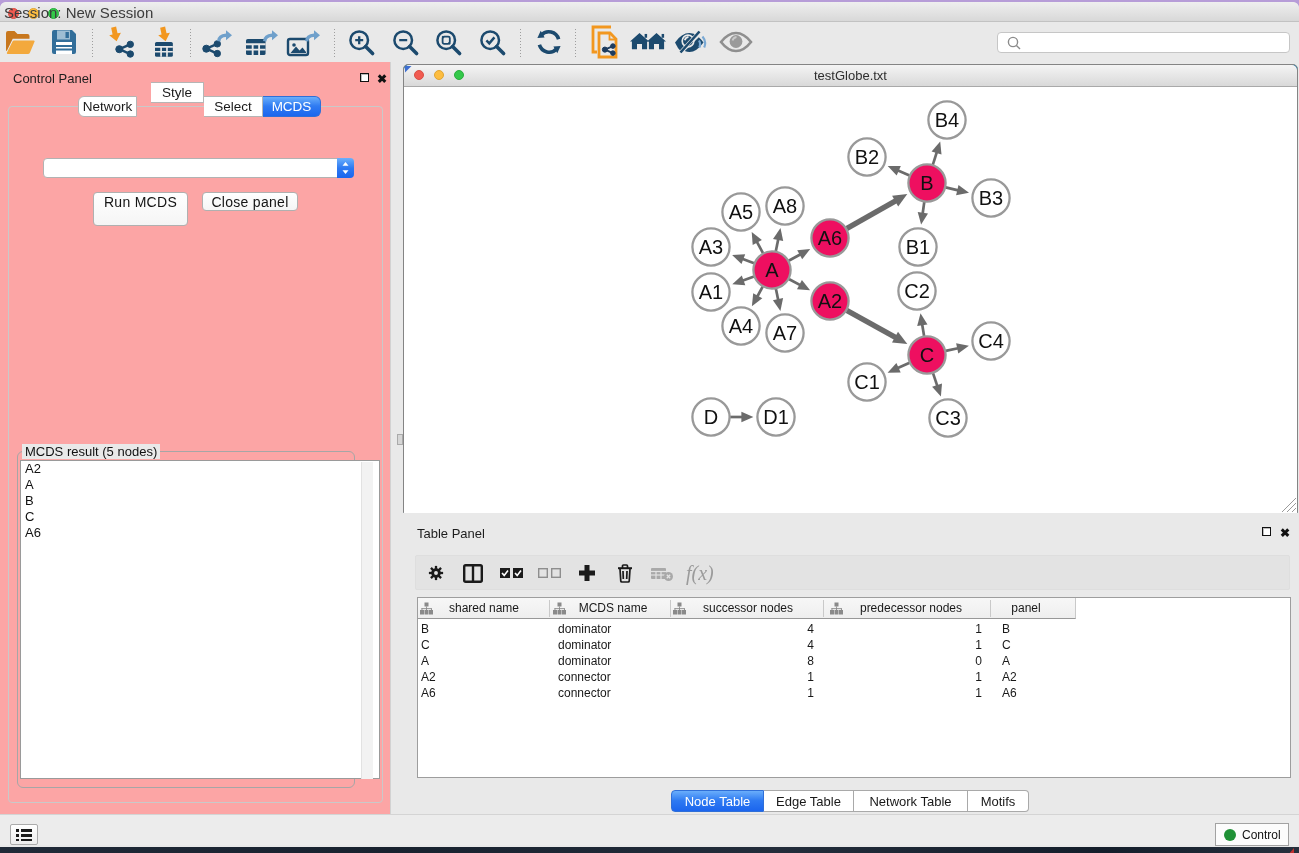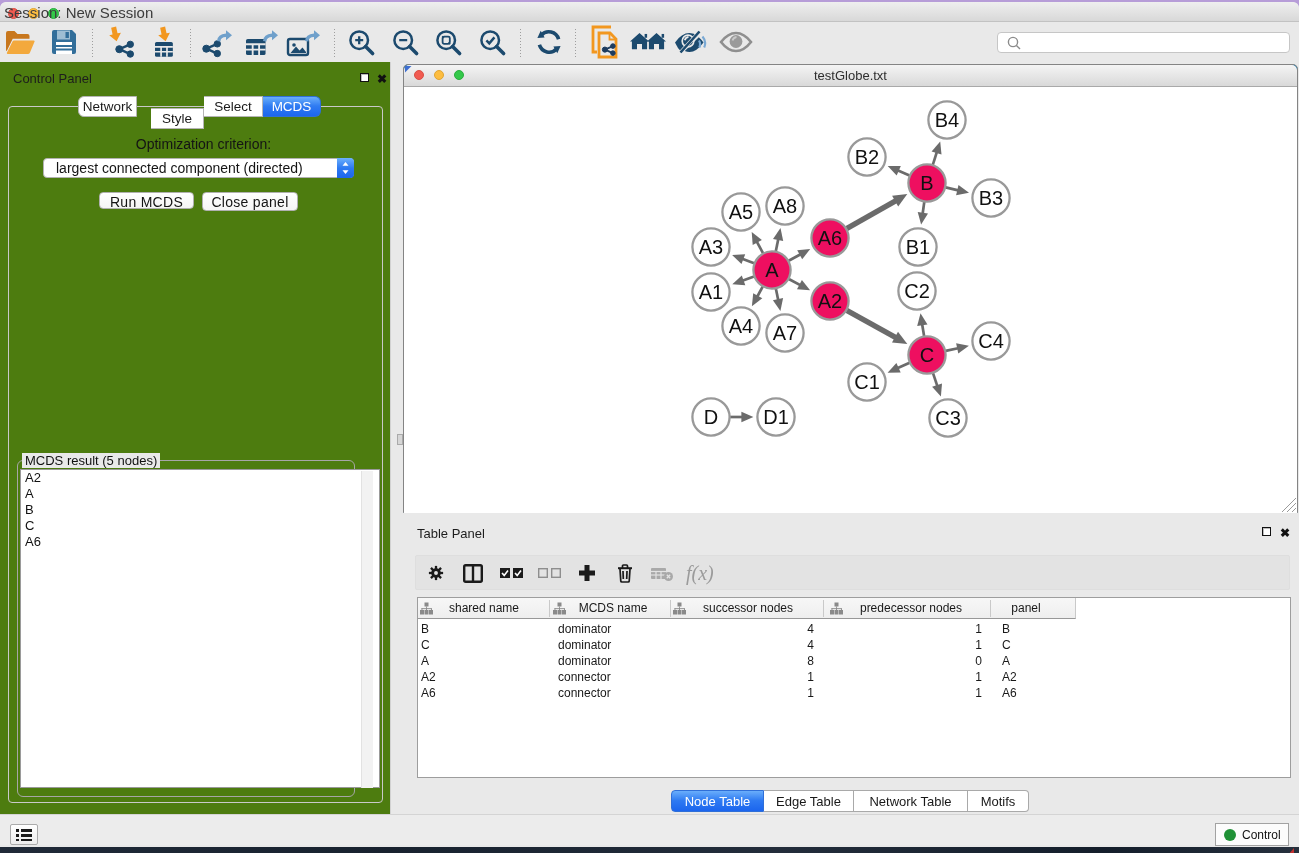--- a/index.html
+++ b/index.html
@@ -4,31 +4,31 @@
 body{width:1299px;height:853px;position:relative;overflow:hidden;background:#b79dd8;font-family:"Liberation Sans",sans-serif;-webkit-font-smoothing:antialiased}
 .abs{position:absolute}
 #app{position:absolute;left:0;top:2px;width:1299px;height:845px;background:#e9e9e9;border-radius:6px 6px 0 0;overflow:hidden}
 #titlebar{position:absolute;left:0;top:0;width:1299px;height:20px;background:linear-gradient(#efefef,#d8d8d8);border-bottom:1px solid #c2c2c2;border-radius:6px 6px 0 0}
 .tl{position:absolute;border-radius:50%}
 #title{position:absolute;left:4px;top:0;width:100%;text-align:left;font-size:15px;color:#3c3c3c;line-height:21px}
 #toolbar{position:absolute;left:0;top:20px;width:1299px;height:40px;background:#e9e9e9}
 .tsep{position:absolute;top:7px;height:28px;width:1px;background-image:repeating-linear-gradient(to bottom,#9e9e9e 0 1px,transparent 1px 3px)}
 .ticon{position:absolute;top:0;height:40px;display:flex;align-items:center;justify-content:center}
 #searchbox{position:absolute;left:997px;top:10px;width:293px;height:21px;background:#fff;border:1px solid #c6c6c6;border-radius:4px}
-#cpanel{position:absolute;left:0;top:60px;width:391px;height:752px;background:#4d7c0f;border-right:1px solid #d2d2d2}
+#cpanel{position:absolute;left:0;top:60px;width:391px;height:752px;background:#fca5a5;border-right:1px solid #d2d2d2}
 .paneltitle{font-size:13px;color:#1d1d1d}
 .winbtn-sq{position:absolute;width:9px;height:9px;border:1.6px solid #111;background:#fff;box-shadow:inset 1px 1px 0 #bbb}
 .winbtn-x{position:absolute;font-size:12px;font-weight:bold;color:#111;line-height:10px}
 .tab{position:absolute;top:0;height:21px;background:#fff;border:1px solid #b5b5b5;border-left:none;font-size:13.5px;color:#1a1a1a;text-align:center;line-height:20px}
 .tabsel{background:linear-gradient(#69aefb,#2f7bf2 48%,#1c66ee);color:#fff;border-color:#2f6fd8}
 .tpborder{position:absolute;border:1px solid #c9c9c9;border-radius:3px}
 #combo{position:absolute;background:#fff;border:1px solid #b2b2b2;border-radius:4px;font-size:14px;color:#141414}
 #combocap{position:absolute;right:-1px;top:-1px;width:17px;height:20px;border-radius:0 4px 4px 0;background:linear-gradient(#6cb0fc,#2e7af2 50%,#1b65ee)}
 .btn{position:absolute;background:linear-gradient(#ffffff,#f5f5f5);border:1px solid #b0b0b0;border-radius:4px;font-size:14px;letter-spacing:0.3px;color:#141414;text-align:center}
-#groupbox{position:absolute;left:17px;top:398px;width:338px;height:337px;border:1px solid #a6a6a6;border-radius:6px}
+#groupbox{position:absolute;left:17px;top:389px;width:338px;height:337px;border:1px solid #a6a6a6;border-radius:6px}
 #grouptitle{position:absolute;left:4px;top:-8px;background:#e9e9e9;padding:0 3px;font-size:13px;color:#111}
 #mcdslist{position:absolute;left:2px;top:8px;width:360px;height:319px;background:#fff;border:1px solid #9a9a9a}
 #mcdslist div{font-size:13px;color:#111;height:16px;line-height:16px;padding-left:4px}
 #mcdslist #sbartrack{position:absolute;right:6px;top:1px;width:12px;height:317px;background:#f2f2f2;border-left:1px solid #e2e2e2;padding:0}
 #netwin{position:absolute;left:403px;top:62px;width:895px;height:449px;border:1px solid #848484;border-radius:5px 5px 0 0;background:#0369a1}
 #nw-title{position:absolute;left:0;top:0;width:100%;height:22px;background:linear-gradient(#f4f4f4,#d9d9d9);border-bottom:1px solid #a9a9a9;border-radius:5px 5px 0 0}
 #nw-title .t{width:100%;text-align:center;font-size:13px;color:#2e2e2e;line-height:22px}
 #nw-content{position:absolute;left:0;top:22px;width:893px;height:426px;background:#fff;overflow:hidden}
 #tablepanel{position:absolute;left:391px;top:511px;width:908px;height:301px;background:#e9e9e9}
 #tp-toolbar{position:absolute;left:24px;top:42px;width:875px;height:35px;background:#e3e3e3;border:1px solid #dedede;border-radius:2px}
@@ -228,32 +228,30 @@
           <line x1="10.4" y1="10.4" x2="14" y2="14" stroke="#8b8b8b" stroke-width="1.4"></line>
         </svg>
       </div>
 </div>
 <div id="cpanel">
  <div class="paneltitle" style="position:absolute;left:13px;top:9px">Control Panel</div>
  <div class="winbtn-sq" style="left:360px;top:11px"></div>
  <div class="winbtn-x" style="left:377px;top:12px">✖</div>
  <div class="tpborder" style="left:8px;top:44px;width:375px;height:697px;border-radius:4px"></div>
  <div class="tab" style="left:78px;width:59px;border-left:1px solid #b5b5b5;border-radius:6px 0 0 6px;top:34px">Network</div>
- <div class="tab" style="left:151px;width:53px;top:46px">Style</div>
+ <div class="tab" style="left:151px;width:53px;top:20px">Style</div>
  <div class="tab" style="left:204px;width:59px;top:34px">Select</div>
  <div class="tab tabsel" style="left:263px;width:58px;border-radius:0 6px 6px 0;top:34px">MCDS</div>
- <div style="position:absolute;left:8px;top:74px;width:391px;text-align:center;font-size:14px;color:#141414">Optimization criterion:</div>
  <div id="combo" style="left:43px;top:96px;width:311px;height:20px">
-        <span style="position:absolute;left:12px;top:0;line-height:19px">largest connected component (directed)</span>
    <div id="combocap"><svg width="17" height="20">
             <path d="M8.5 4 L11.5 7.8 L5.5 7.8 Z" fill="#fff"></path>
             <path d="M8.5 16 L11.5 12.2 L5.5 12.2 Z" fill="#fff"></path>
           </svg></div>
  </div>
- <div class="btn" style="left:99px;top:130px;width:95px;height:17px;line-height:18px">Run MCDS</div>
+ <div class="btn" style="left:93px;top:130px;width:95px;height:34px;line-height:18px">Run MCDS</div>
  <div class="btn" style="left:202px;top:130px;width:96px;height:19px;line-height:18px">Close panel</div>
  <div id="groupbox">
    <div id="grouptitle">MCDS result (5 nodes)</div>
    <div id="mcdslist">
           <div>A2</div>
           <div>A</div>
           <div>B</div>
           <div>C</div>
           <div>A6</div>
           <div id="sbartrack"></div>

